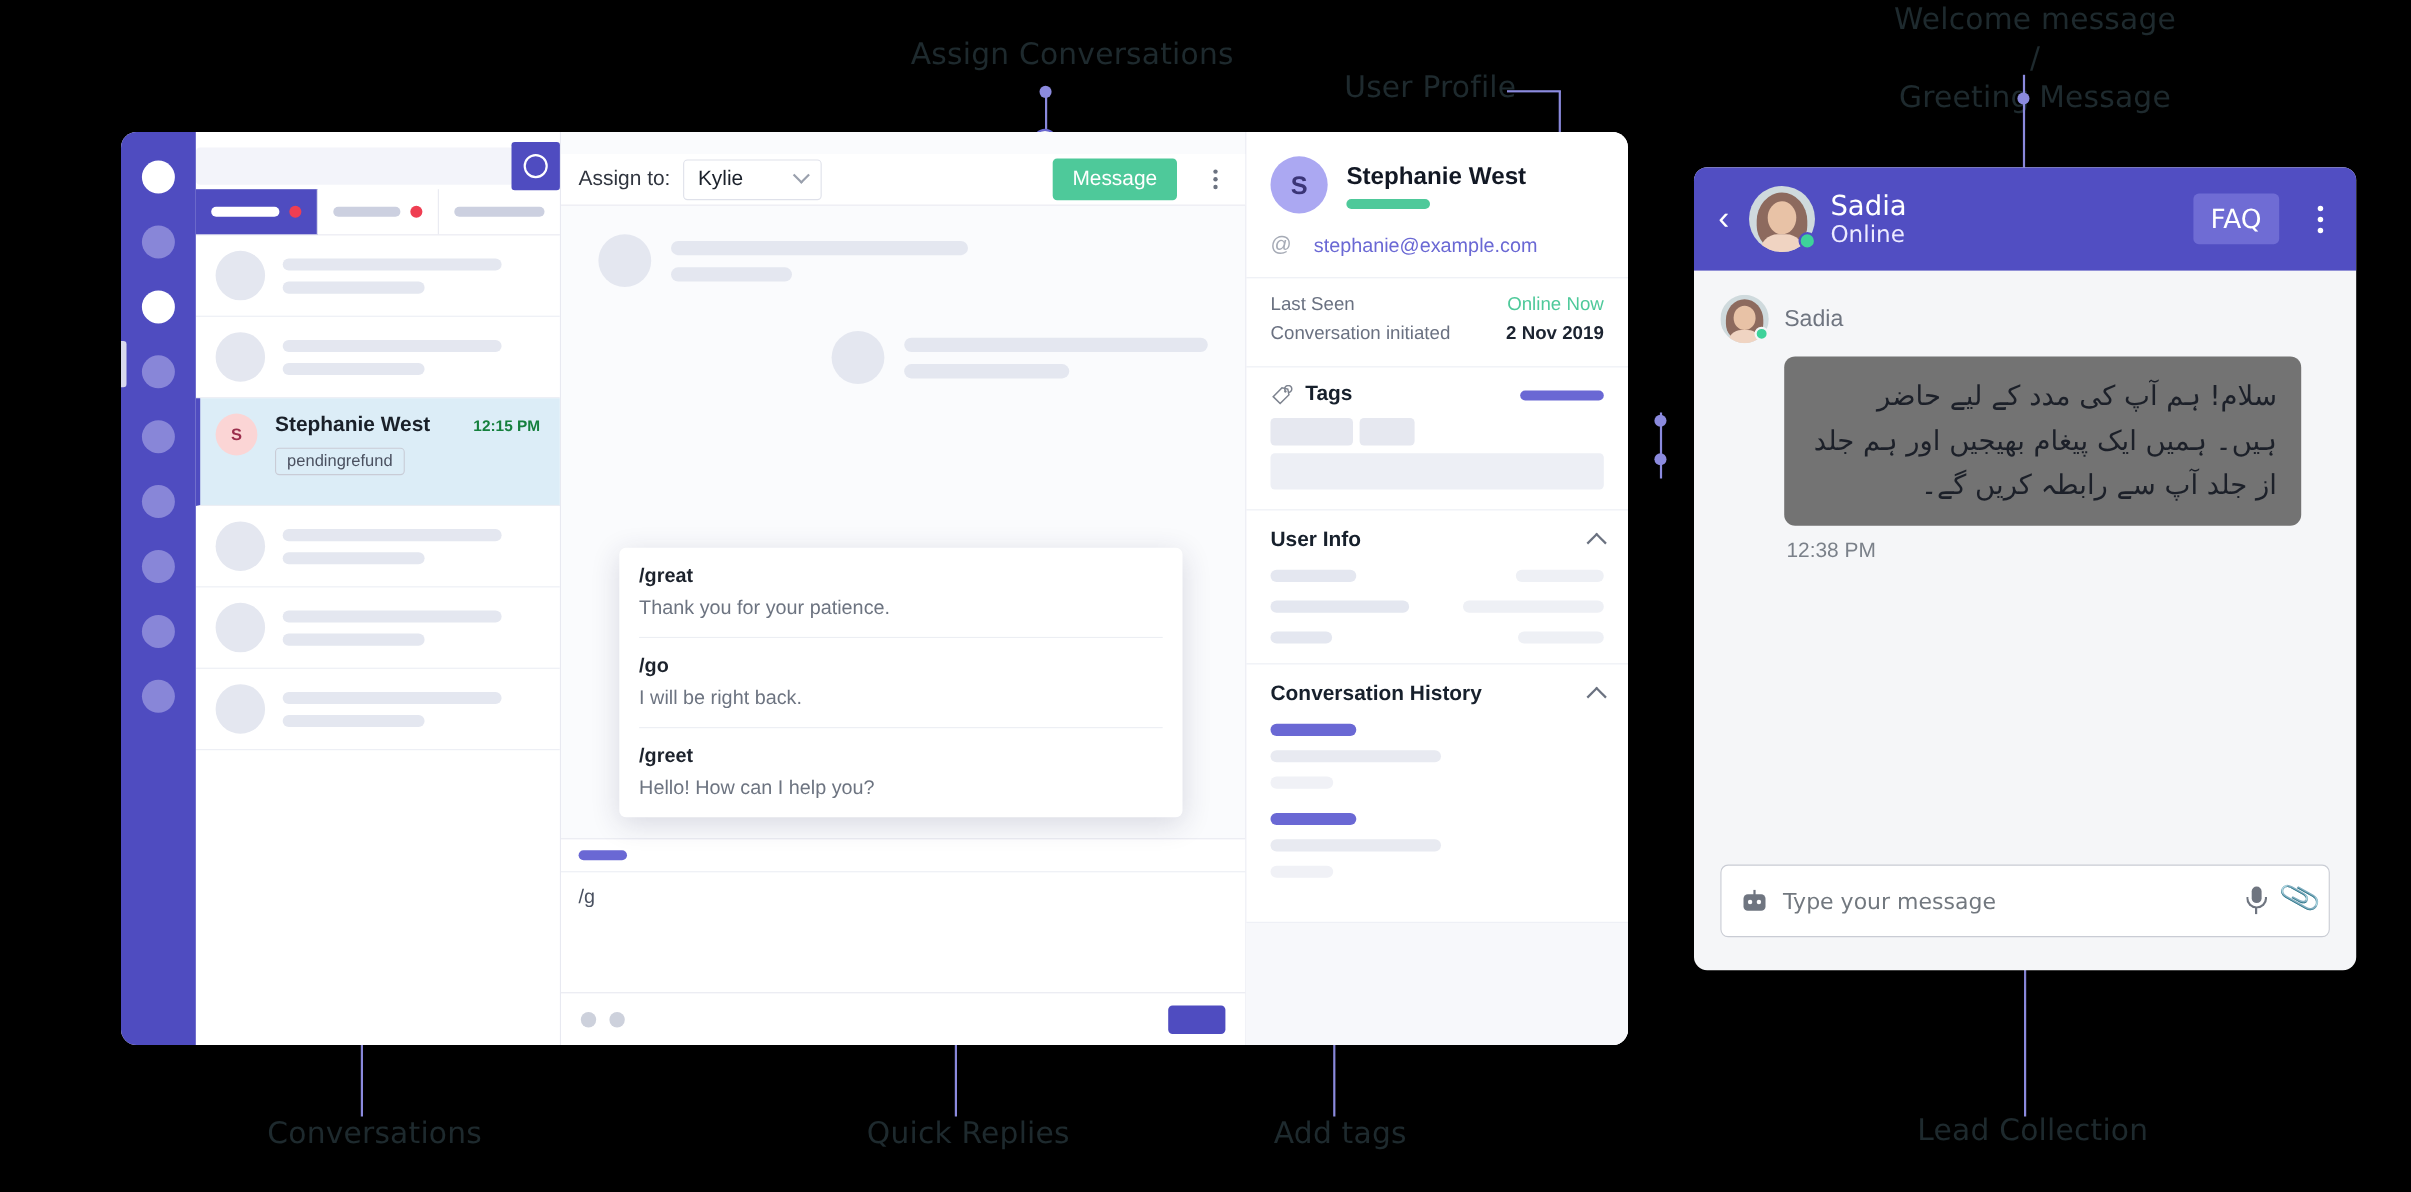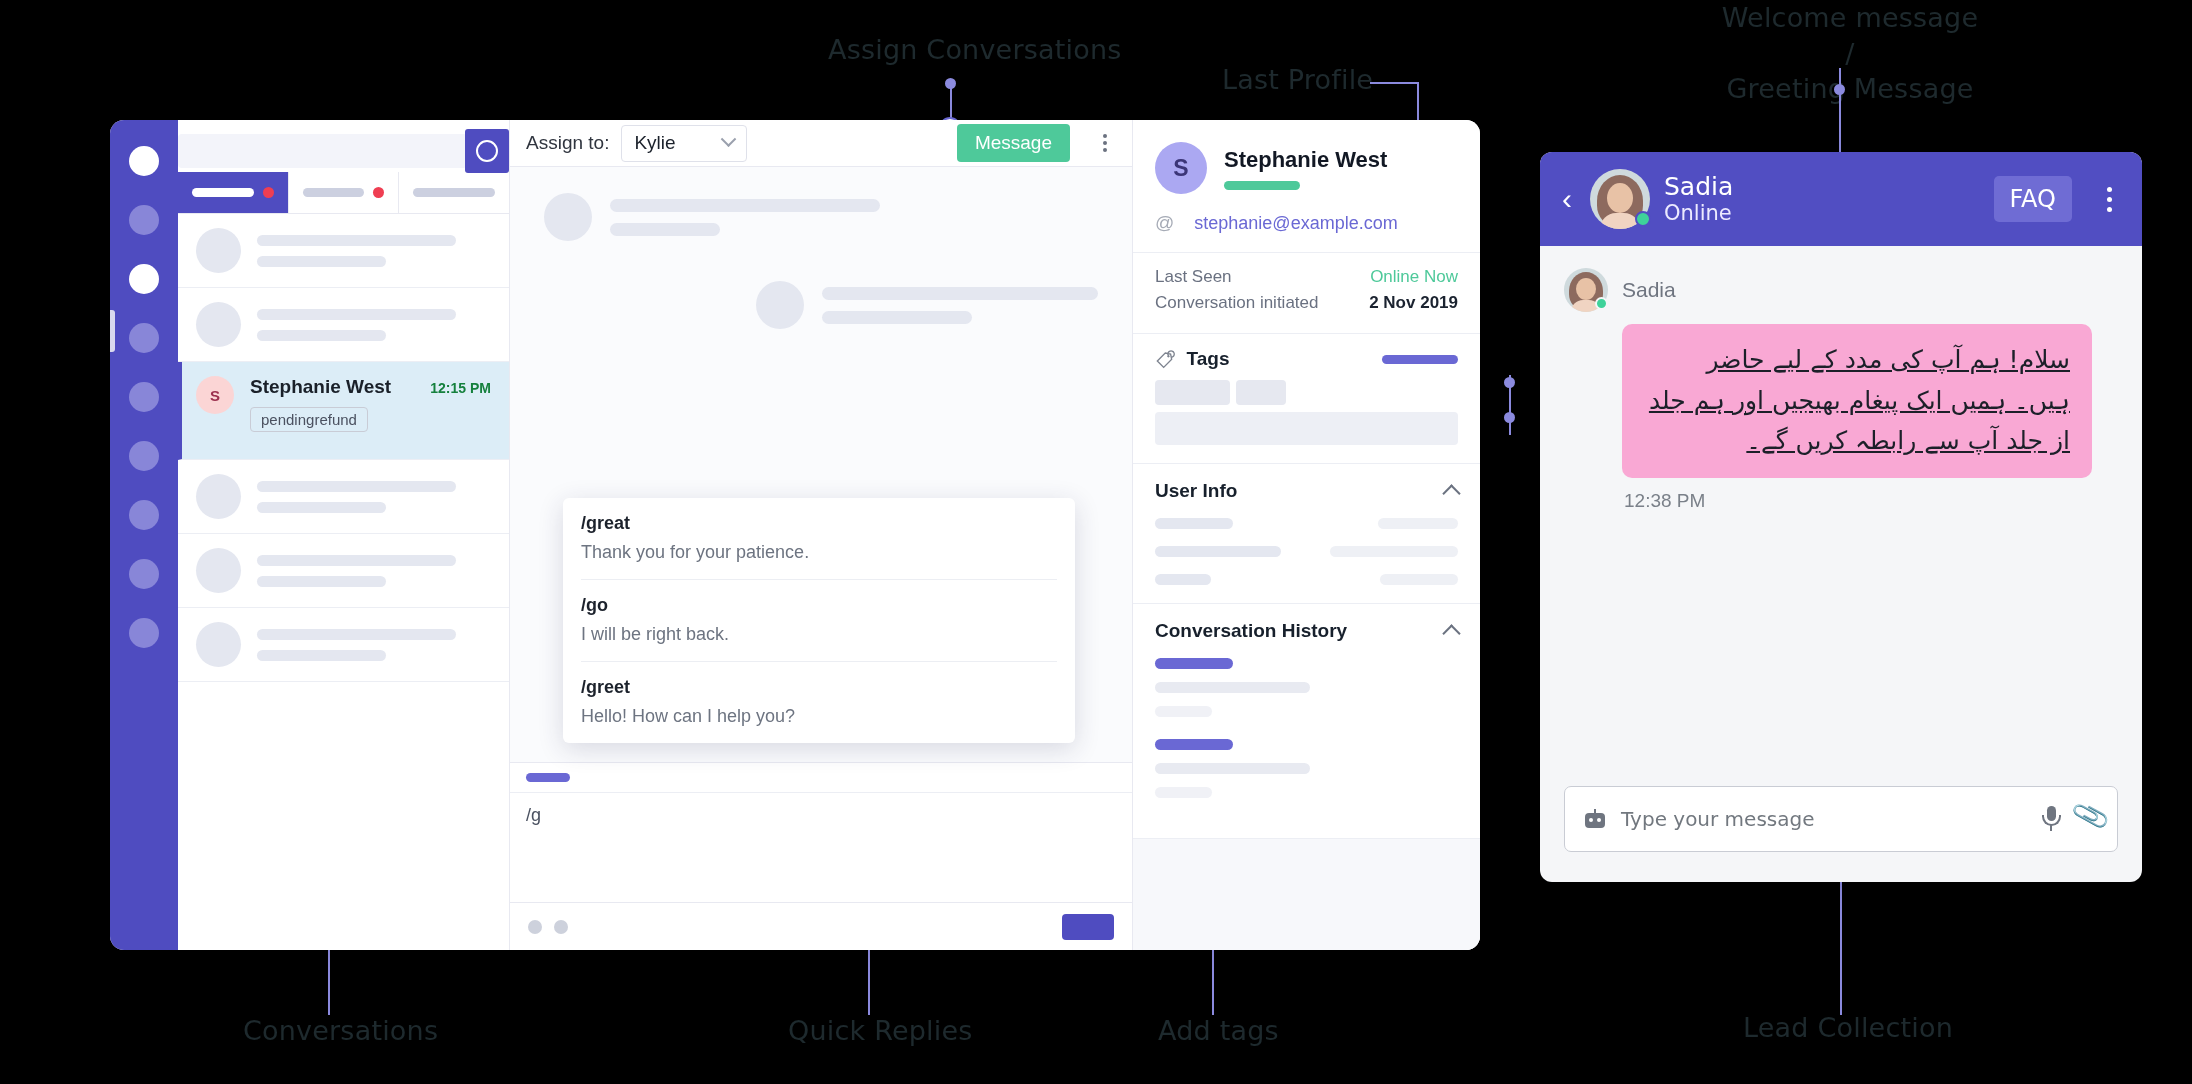--- a/index.html
+++ b/index.html
@@ -95,21 +95,21 @@
     display: flex; align-items: center; justify-content: center; font-size: 15px; font-weight: 700; flex: 0 0 38px; }
   .sel-body { flex: 1; }
   .sel-row { display: flex; align-items: baseline; justify-content: space-between; }
   .sel-name { font-size: 19px; font-weight: 700; color: #1a2029; }
   .sel-time { font-size: 14px; color: #15803d; font-weight: 600; }
   .sel-msg { font-size: 17px; color: #5e6472; margin-top: 5px; }
   .sel-tag { display: inline-block; margin-top: 9px; padding: 3px 10px; border: 1px solid #c9ccd6; border-radius: 4px; font-size: 15px; color: #4b5160; background: transparent; }
 
   
   .center-col { flex: 1; display: flex; flex-direction: column; background: #fafbfd; position: relative; min-width: 0; }
-  .center-top { height: 47px; background: #fff; border-bottom: 1px solid #e8e9f1; display: flex; align-items: center; padding: 0 16px; gap: 12px; }
+  .center-top { height: 47px; background: #fff; border-bottom: 1px solid #e8e9f1; display: flex; align-items: center; padding: 0 16px; gap: 12px; margin-top: 20px; }
   .assign-label { font-size: 19px; color: #30353f; }
   .assign-select { width: 126px; height: 37px; border: 1px solid #dfe1ea; border-radius: 4px; display: flex; align-items: center; justify-content: space-between; padding: 0 12px; background: #fff; }
   .assign-value { font-size: 19px; color: #1b212b; }
   .chev { width: 11px; height: 11px; border-right: 2px solid #9aa0ad; border-bottom: 2px solid #9aa0ad; transform: rotate(45deg) translate(-3px,-3px); }
   .resolve-btn { margin-left: auto; background: #4ec99a; color: #fff; font-size: 19px; padding: 8px 18px; border-radius: 4px; border: none; }
   .kebab { width: 22px; height: 22px; display: flex; flex-direction: column; align-items: center; justify-content: center; gap: 3px; margin-left: 12px; }
   .kebab i { width: 4px; height: 4px; border-radius: 50%; background: #6b7280; display: block; }
 
   .msgs { flex: 1; padding: 26px 34px; position: relative; }
   .m-row { display: flex; gap: 18px; margin-bottom: 40px; }
@@ -209,26 +209,25 @@
   .w-body { flex: 1; padding: 22px 24px 0; overflow: hidden; }
   .w-msg-head { display: flex; align-items: center; gap: 14px; margin-bottom: 12px; }
   .w-msg-av { position: relative; width: 44px; height: 44px; flex: 0 0 44px; }
   .w-msg-av .w-av { width: 44px; height: 44px; }
   .w-msg-av .hijab { left: 5px; top: 4px; width: 34px; height: 38px; }
   .w-msg-av .face { left: 12px; top: 10px; width: 20px; height: 22px; }
   .w-msg-av .body { left: 7px; width: 30px; height: 12px; }
   .w-msg-av .w-online { width: 13px; height: 13px; border: 2px solid #f5f6f8; right: 0; bottom: 2px; }
   .w-msg-name { font-size: 21px; color: #6f7580; }
   .bubble-in {
-    margin-left: 58px; background: #f9a8d4; border-radius: 10px;
+    margin-left: 58px; background: #737373; border-radius: 10px;
     padding: 16px 22px; max-width: 470px;
     direction: rtl; text-align: right;
     font-size: 25px; line-height: 1.62; color: #1c2029;
     font-family: "DejaVu Sans", sans-serif;
-    text-decoration: underline;
   }
   .time-in { margin-left: 60px; margin-top: 12px; font-size: 19px; color: #7a8089; }
   .bubble-out-wrap { display: flex; flex-direction: column; align-items: flex-end; margin-top: 22px; }
   .bubble-out {
     background: #514ec2; color: #fff; border-radius: 10px;
     padding: 16px 22px; max-width: 340px;
     direction: rtl; text-align: right;
     font-size: 25px; line-height: 1.6;
     font-family: "DejaVu Sans", sans-serif;
   }
@@ -248,21 +247,21 @@
   .mic .arc { position: absolute; left: 1px; top: 10px; width: 19px; height: 11px; border: 2px solid #6f7580; border-top: none; border-radius: 0 0 11px 11px; }
   .mic .stem { position: absolute; left: 9px; top: 20px; width: 2px; height: 6px; background: #6f7580; }
   .clip { width: 24px; height: 28px; color: #6f7580; font-size: 27px; line-height: 1; transform: rotate(-20deg); }
 </style>
 </head>
 <body>
 
 <div id="stage">
 
   <div class="anno-label" style="left:828px; top:32px;">Assign Conversations</div>
-  <div class="anno-label" style="left:1222px; top:62px;">Last Profile</div>
+  <div class="anno-label" style="left:1222px; top:62px;">User Profile</div>
   <div class="anno-label" style="left:1715px; top:0px; text-align:center; width:270px;">Welcome message /
 Greeting Message</div>
   <div class="anno-label" style="left:243px; top:1013px;">Conversations</div>
   <div class="anno-label" style="left:788px; top:1013px;">Quick Replies</div>
   <div class="anno-label" style="left:1158px; top:1013px;">Add tags</div>
   <div class="anno-label" style="left:1743px; top:1010px;">Lead Collection</div>
 
   <div class="anno-dot-small" style="left:945px; top:78px;"></div>
   <div class="anno-line" style="left:950px; top:83px; height:42px;"></div>
   <div class="anno-dot" style="left:939px; top:117px;"></div>

